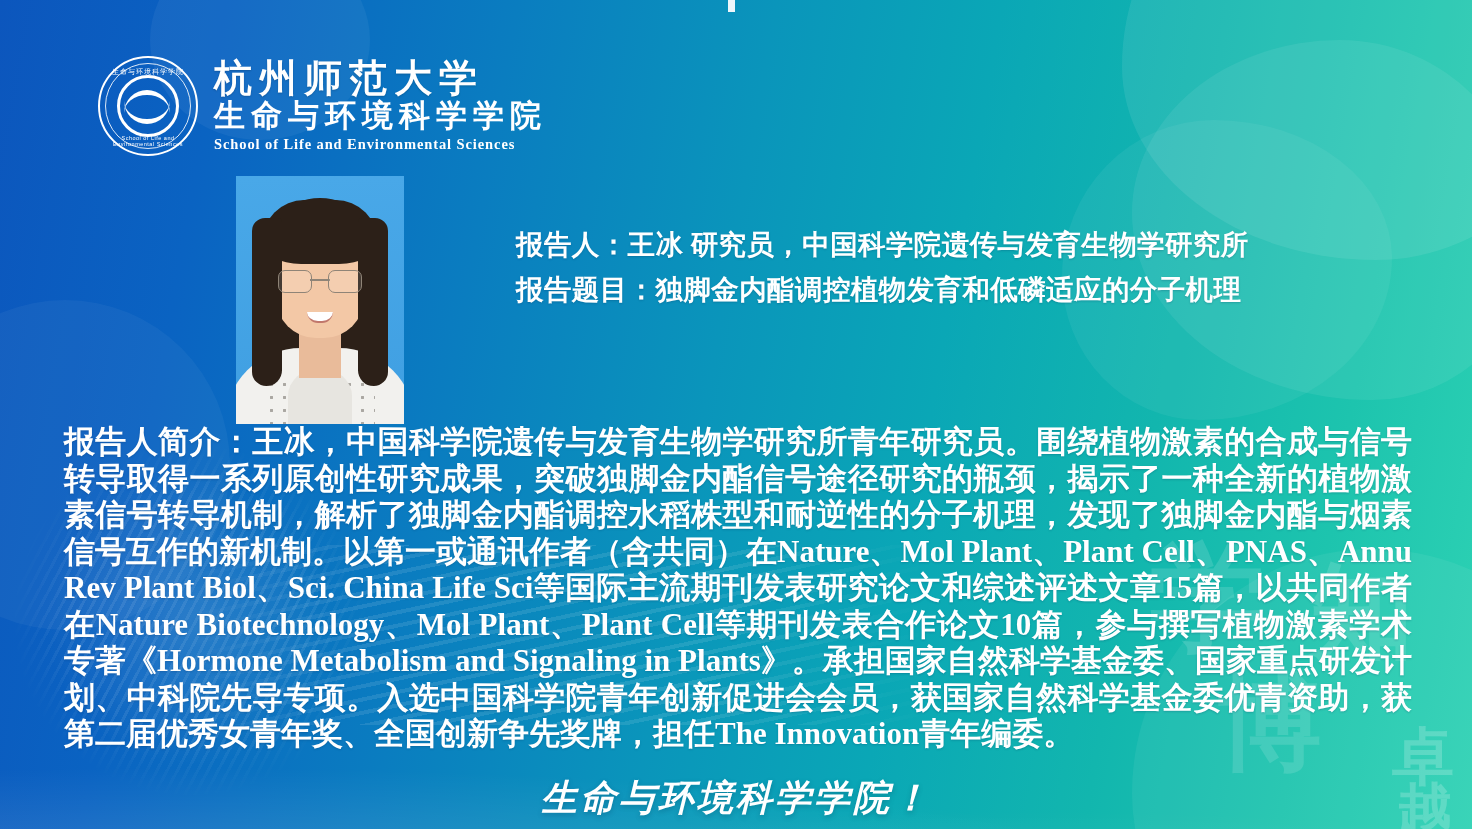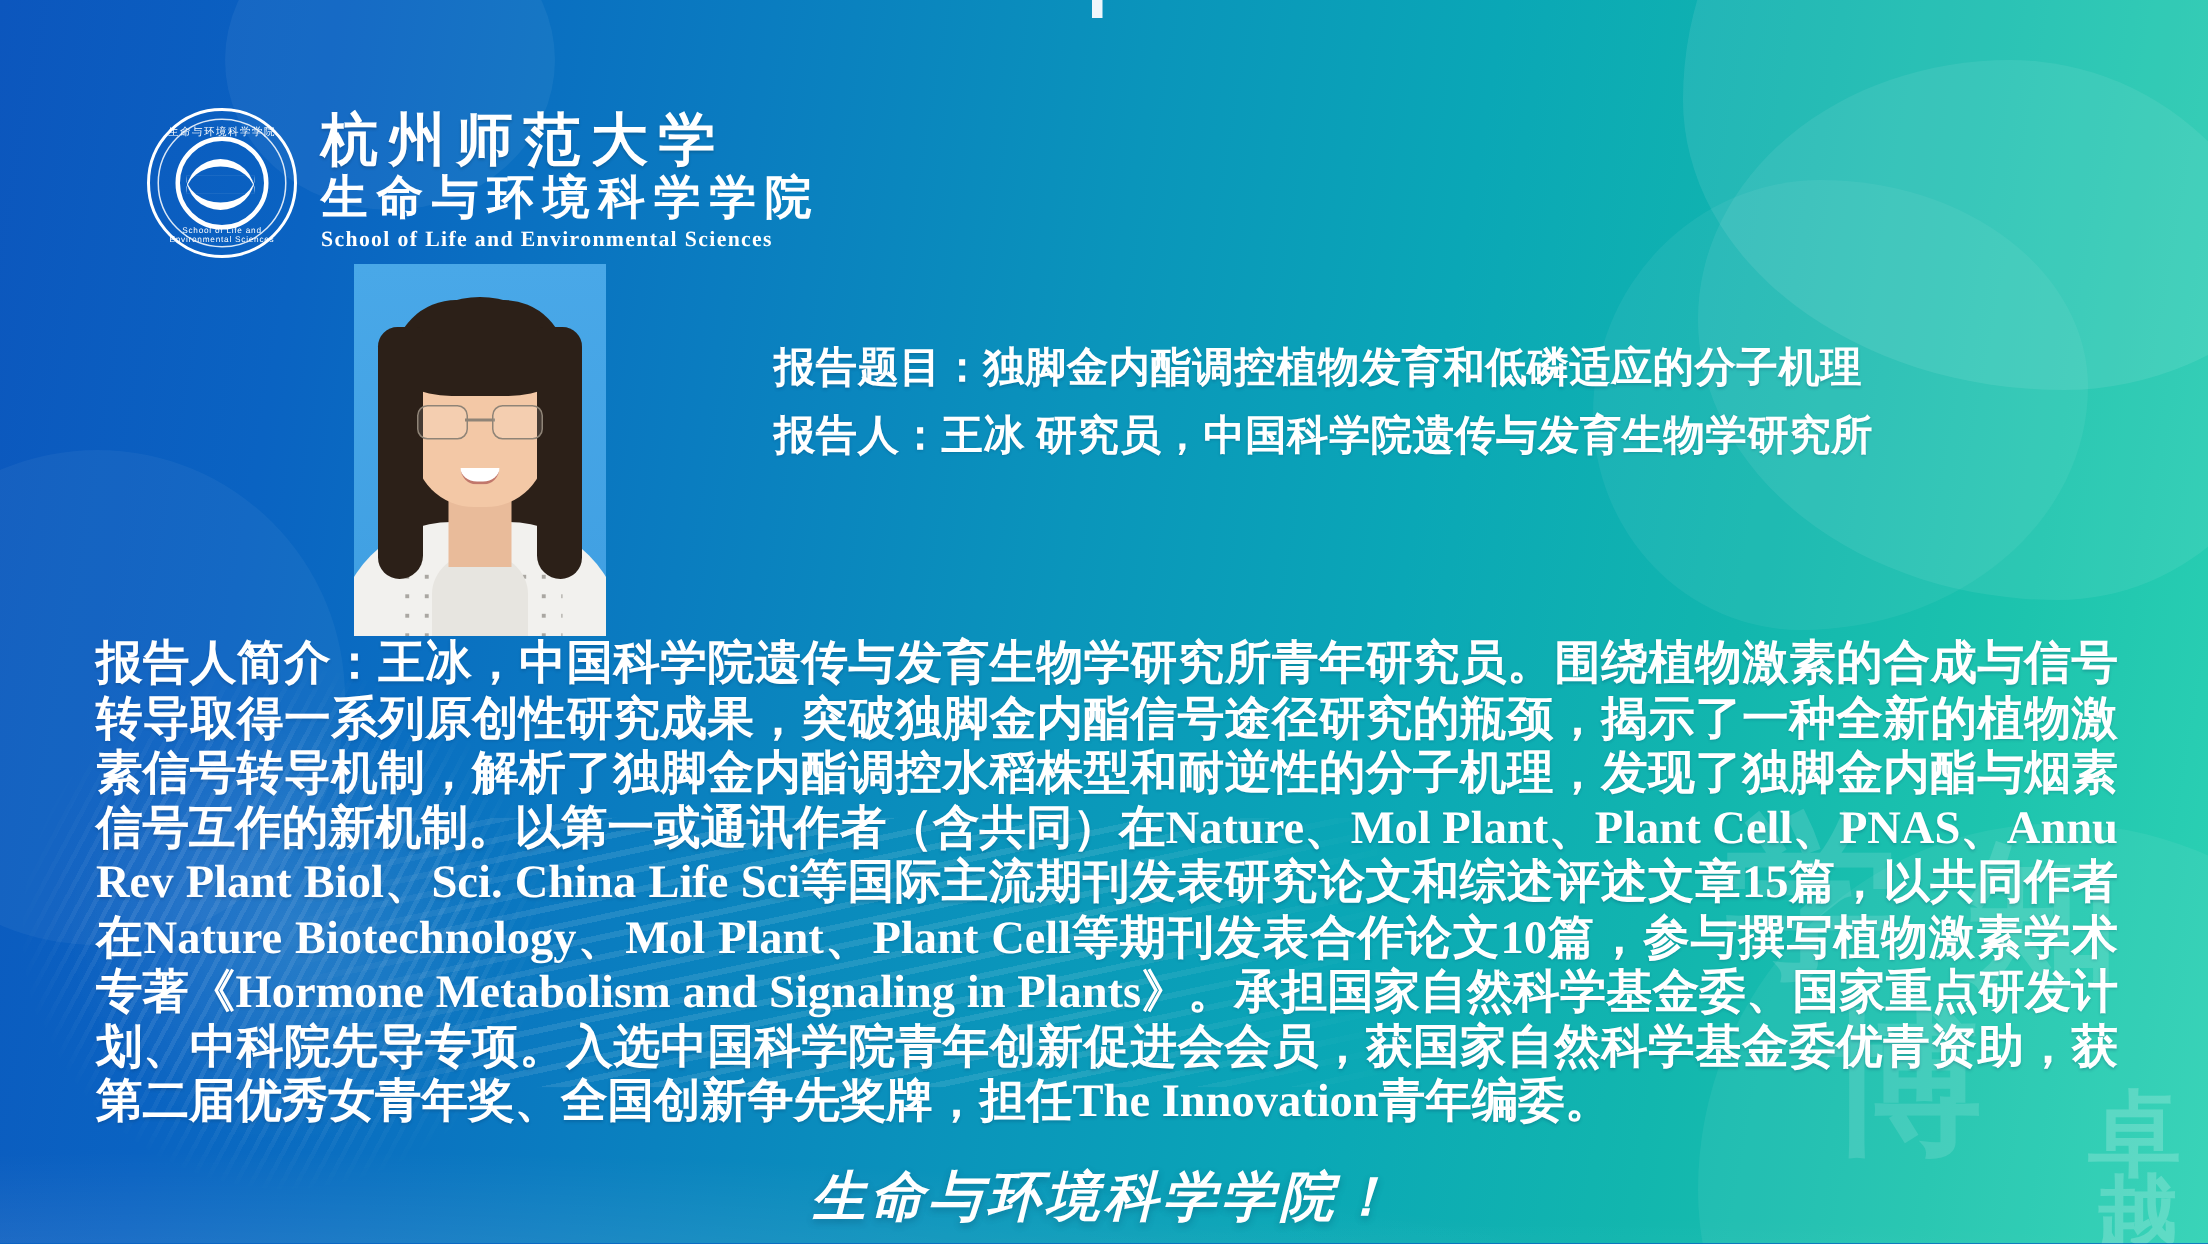--- a/index.html
+++ b/index.html
@@ -50,21 +50,21 @@
   .wm-xue{right:205px;top:540px;font-size:118px;}
   .wm-zhi{right:58px;top:560px;font-size:104px;}
   .wm-bo{right:150px;top:672px;font-size:104px;}
   .wm-zhuo{right:18px;top:726px;font-size:62px;color:rgba(255,255,255,.20);}
   .wm-yue{right:18px;top:782px;font-size:58px;color:rgba(255,255,255,.20);}
 
   
   .top-tick{position:absolute;left:728px;top:0;width:7px;height:12px;background:#eef6fb;}
 
   #header{position:absolute;left:0;top:56px;width:1472px;height:112px;}
-  #logo-block{position:absolute;left:98px;top:16px;display:flex;align-items:center;gap:16px;}
+  #logo-block{position:absolute;left:98px;top:0;display:flex;align-items:center;gap:16px;}
   .seal{
     width:96px;height:96px;border-radius:50%;
     border:2px solid #ffffff;position:relative;flex:0 0 auto;
     display:flex;align-items:center;justify-content:center;
   }
   .seal:before{
     content:"";position:absolute;left:5px;top:5px;right:5px;bottom:5px;
     border-radius:50%;border:1px solid rgba(255,255,255,.85);
   }
   .seal .inner{
@@ -246,21 +246,21 @@
     <div class="hair-r"></div>
     <div class="glasses">
       <div class="lens l"></div>
       <div class="bridge"></div>
       <div class="lens r"></div>
     </div>
     <div class="mouth"></div>
   </div>
 
   <div id="info">
+    <div class="info-line">报告人：王冰 研究员，中国科学院遗传与发育生物学研究所</div>
     <div class="info-line">报告题目：独脚金内酯调控植物发育和低磷适应的分子机理</div>
-    <div class="info-line">报告人：王冰 研究员，中国科学院遗传与发育生物学研究所</div>
   </div>
 
   <div id="bio"><span class="lbl">报告人简介：</span><span>王冰，中国科学院遗传与发育生物学研究所青年研究员。围绕植物激素的合成与信号转导取得一系列原创性研究成果，突破独脚金内酯信号途径研究的瓶颈，揭示了一种全新的植物激素信号转导机制，解析了独脚金内酯调控水稻株型和耐逆性的分子机理，发现了独脚金内酯与烟素信号互作的新机制。以第一或通讯作者（含共同）在Nature、Mol Plant、Plant Cell、PNAS、Annu Rev Plant Biol、Sci. China Life Sci等国际主流期刊发表研究论文和综述评述文章15篇，以共同作者在Nature Biotechnology、Mol Plant、Plant Cell等期刊发表合作论文10篇，参与撰写植物激素学术专著《Hormone Metabolism and Signaling in Plants》。承担国家自然科学基金委、国家重点研发计划、中科院先导专项。入选中国科学院青年创新促进会会员，获国家自然科学基金委优青资助，获第二届优秀女青年奖、全国创新争先奖牌，担任The Innovation青年编委。</span></div>
 
   <div id="welcome">生命与环境科学学院！</div>
 
 </div>
 
 </body></html>

